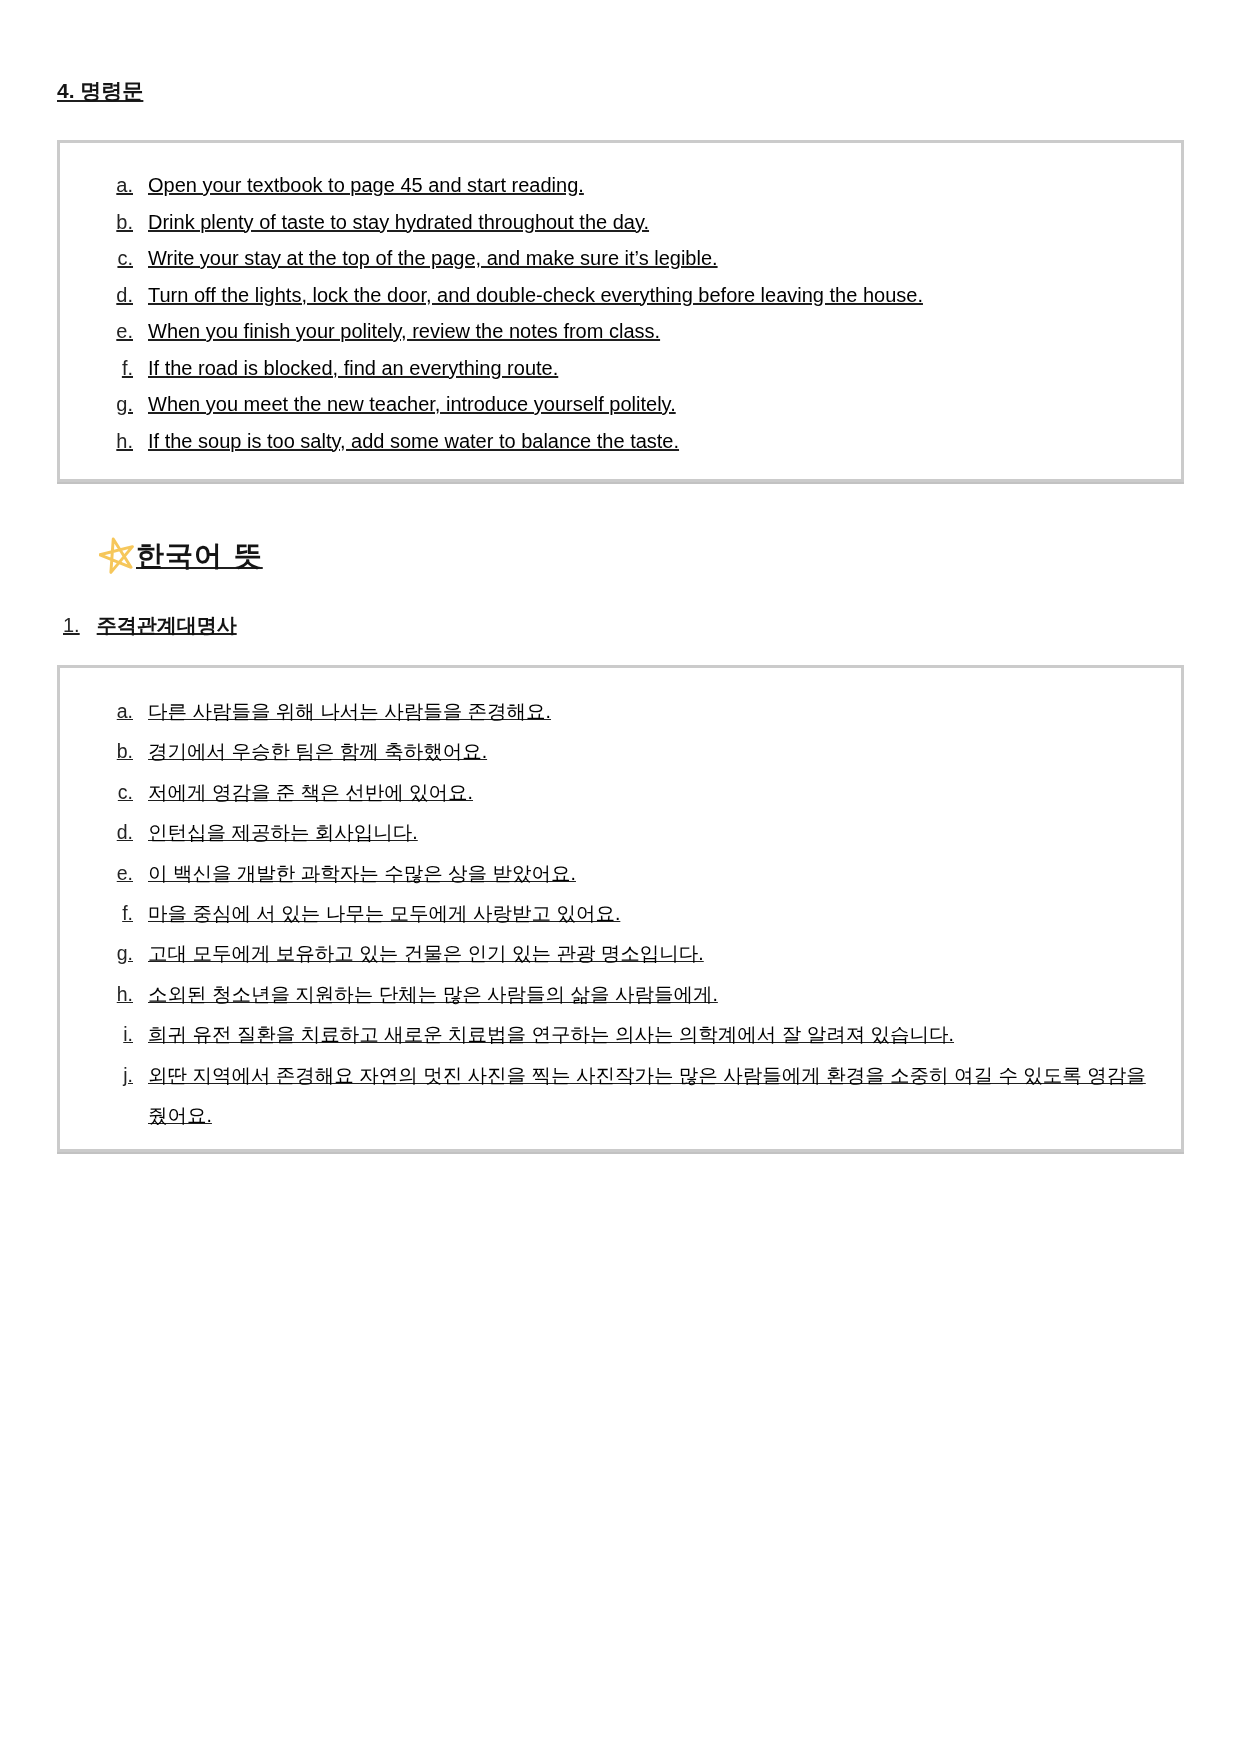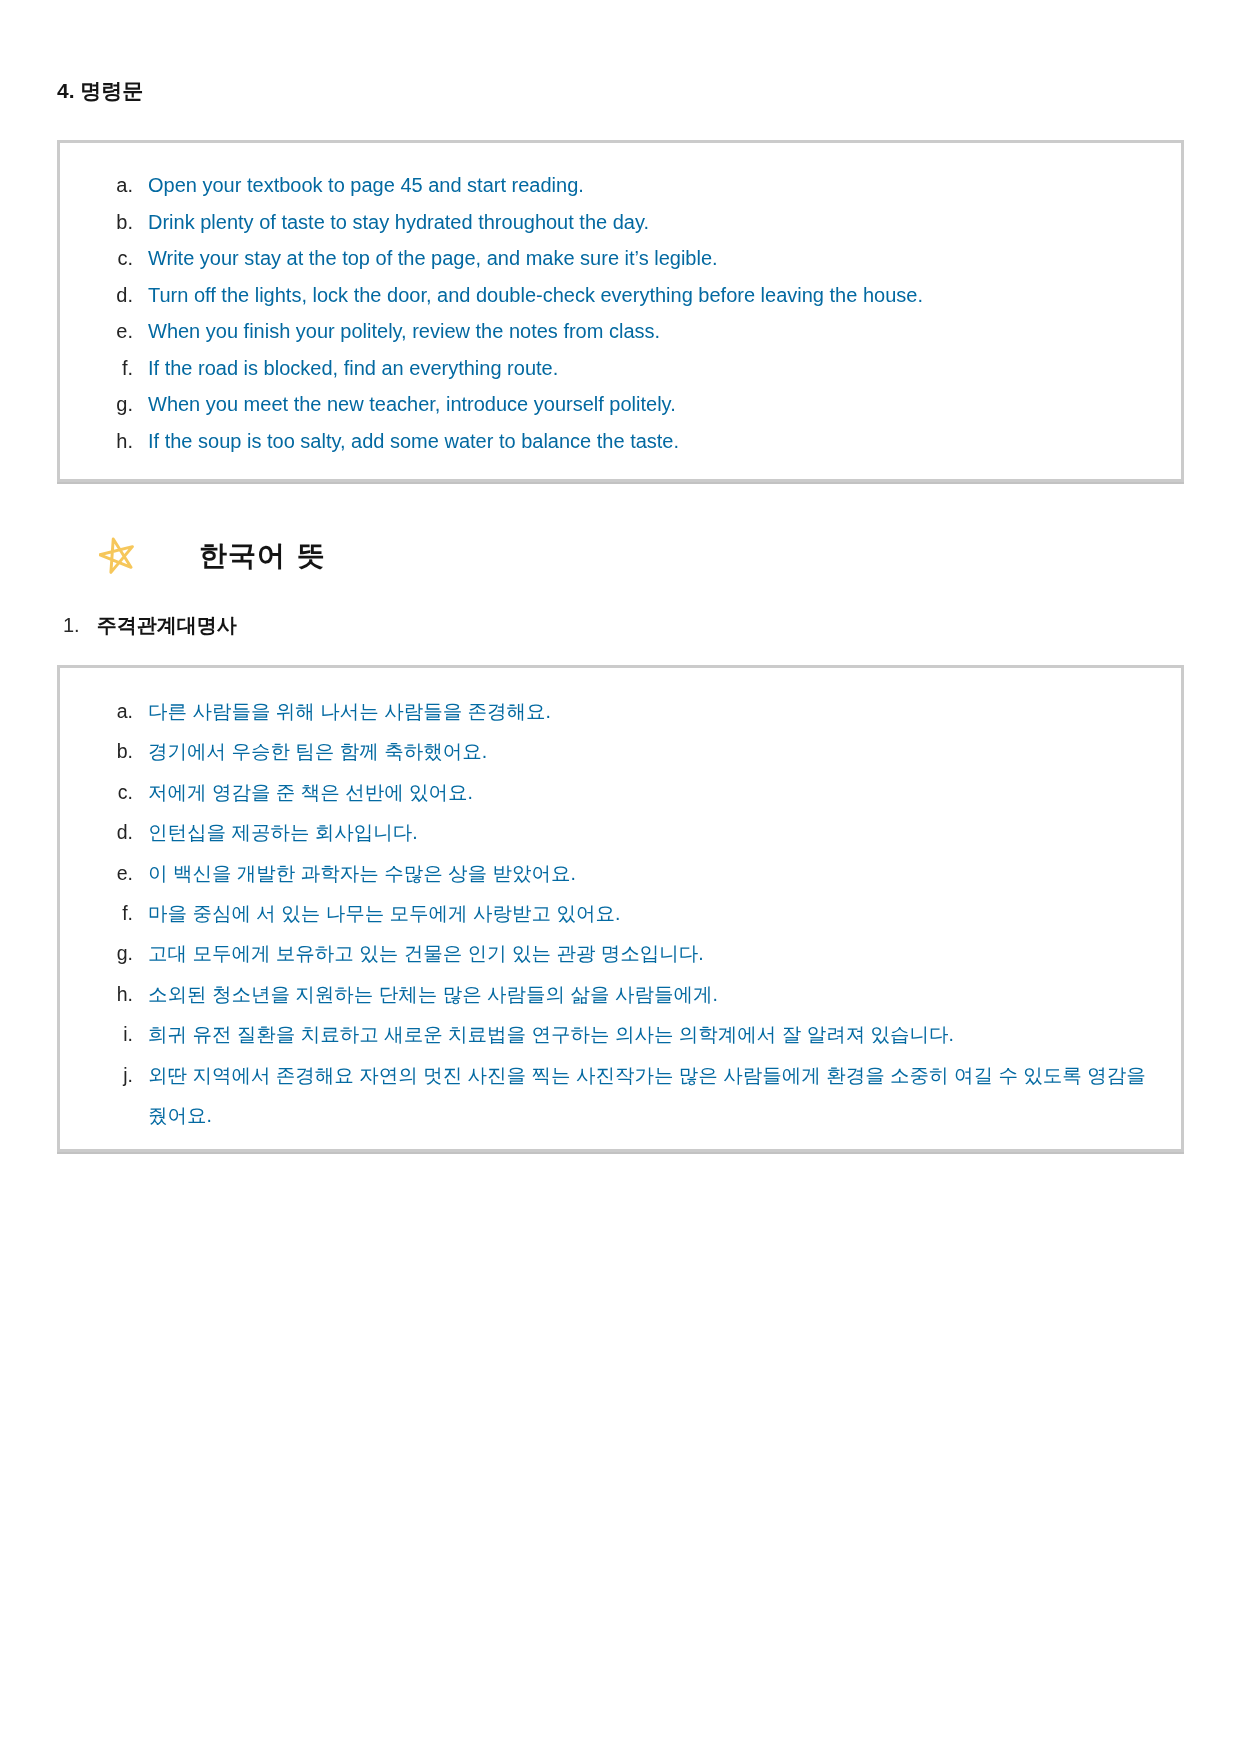--- a/index.html
+++ b/index.html
@@ -5,20 +5,21 @@
   * { margin: 0; padding: 0; box-sizing: border-box; }
   html, body { background: #ffffff; }
   .page {
     position: relative;
     width: 1241px;
     height: 1754px;
     background: #ffffff;
     font-family: "Liberation Sans", "DejaVu Sans", sans-serif;
     color: #1f1f1f;
     overflow: hidden;
+    text-decoration: underline;
   }
   .section-heading {
     margin: 78px 57px 0 57px;
     font-size: 21px;
     line-height: 26px;
     font-weight: 700;
     color: #151515;
   }
   .answer-box {
     margin: 36px 57px 0 57px;
@@ -38,31 +39,30 @@
   .box-en .item { font-size: 20px; line-height: 36.5px; }
   .box-ko .item { font-size: 19.5px; line-height: 40.4px; }
   .item .marker {
     flex: 0 0 73px;
     text-align: right;
     color: #242424;
   }
   .item .text {
     margin-left: 15px;
     flex: 1 1 auto;
-    color: #0369a1;
+    color: #000000;
   }
   .korean-heading-row {
     display: flex;
     align-items: center;
     margin: 50px 0 0 99px;
     height: 48px;
   }
   .star-wrap { width: 37px; height: 46px; }
   .korean-heading {
-    margin-left: 63px;
     font-size: 28px;
     font-weight: 800;
     letter-spacing: 1px;
     color: #141414;
     font-family: "DejaVu Sans", "Liberation Sans", sans-serif;
     text-align: right;
   }
   .subsection-heading {
     margin: 32px 57px 0 63px;
     font-size: 20px;

